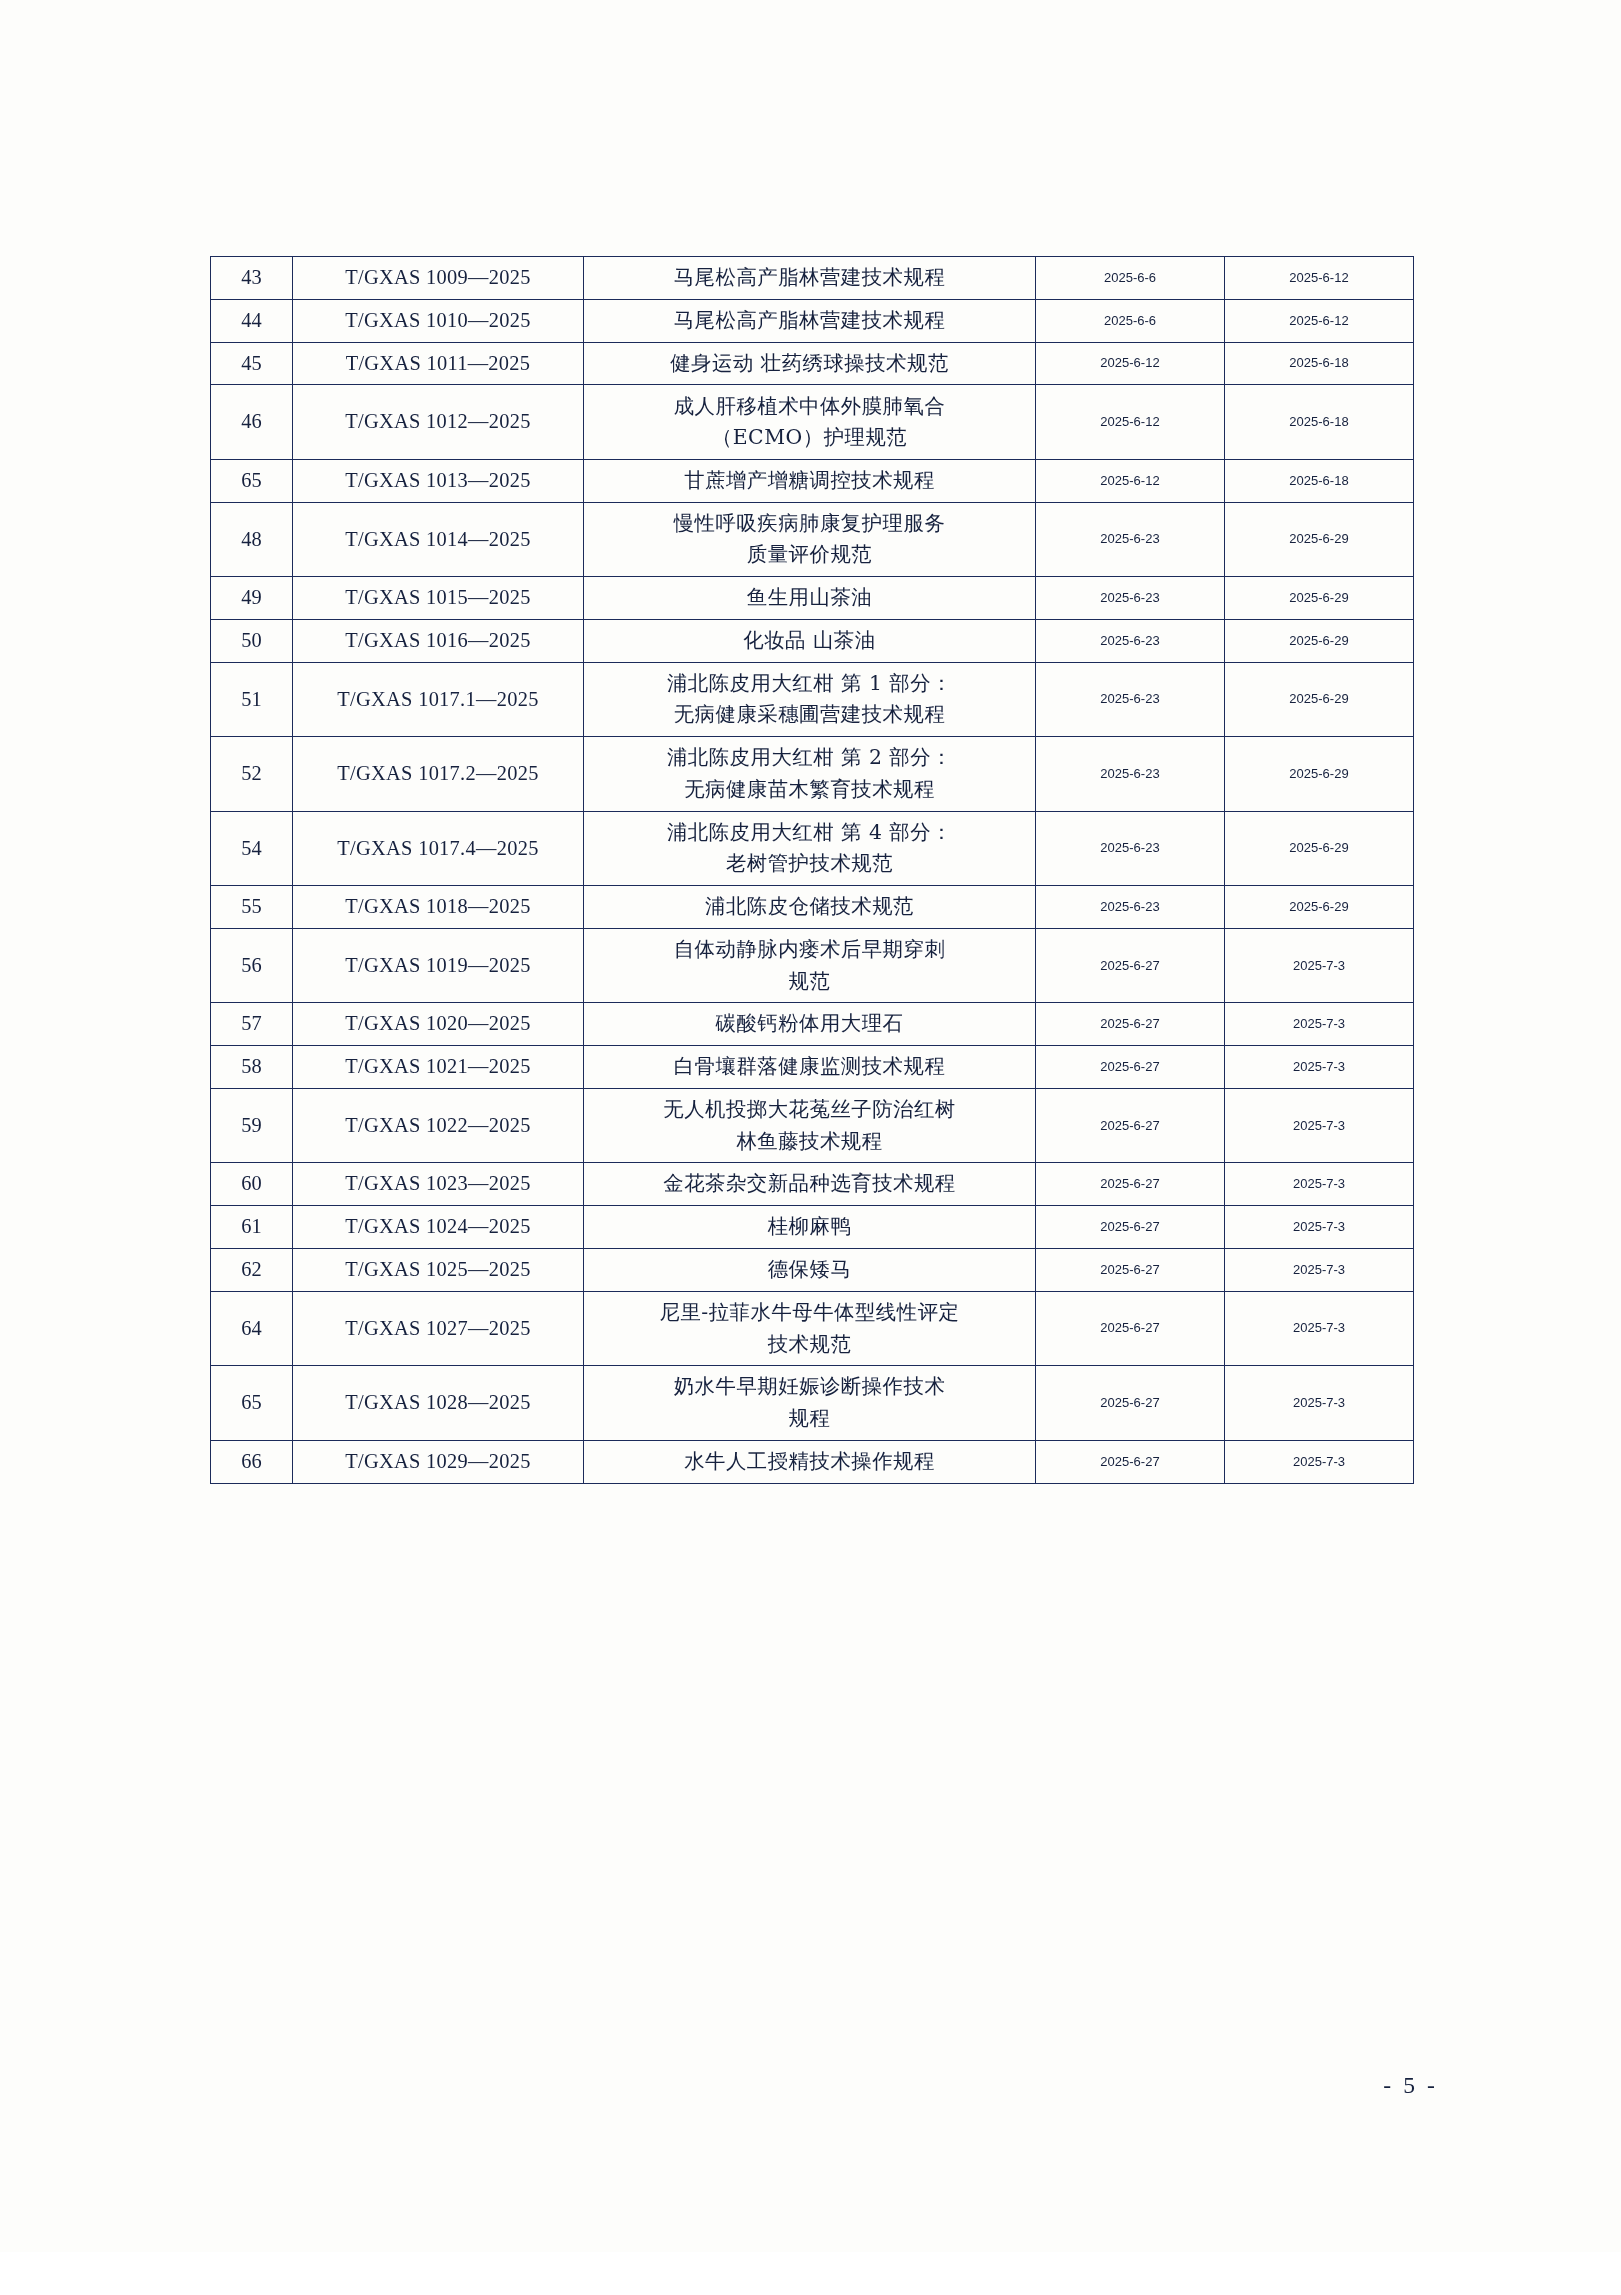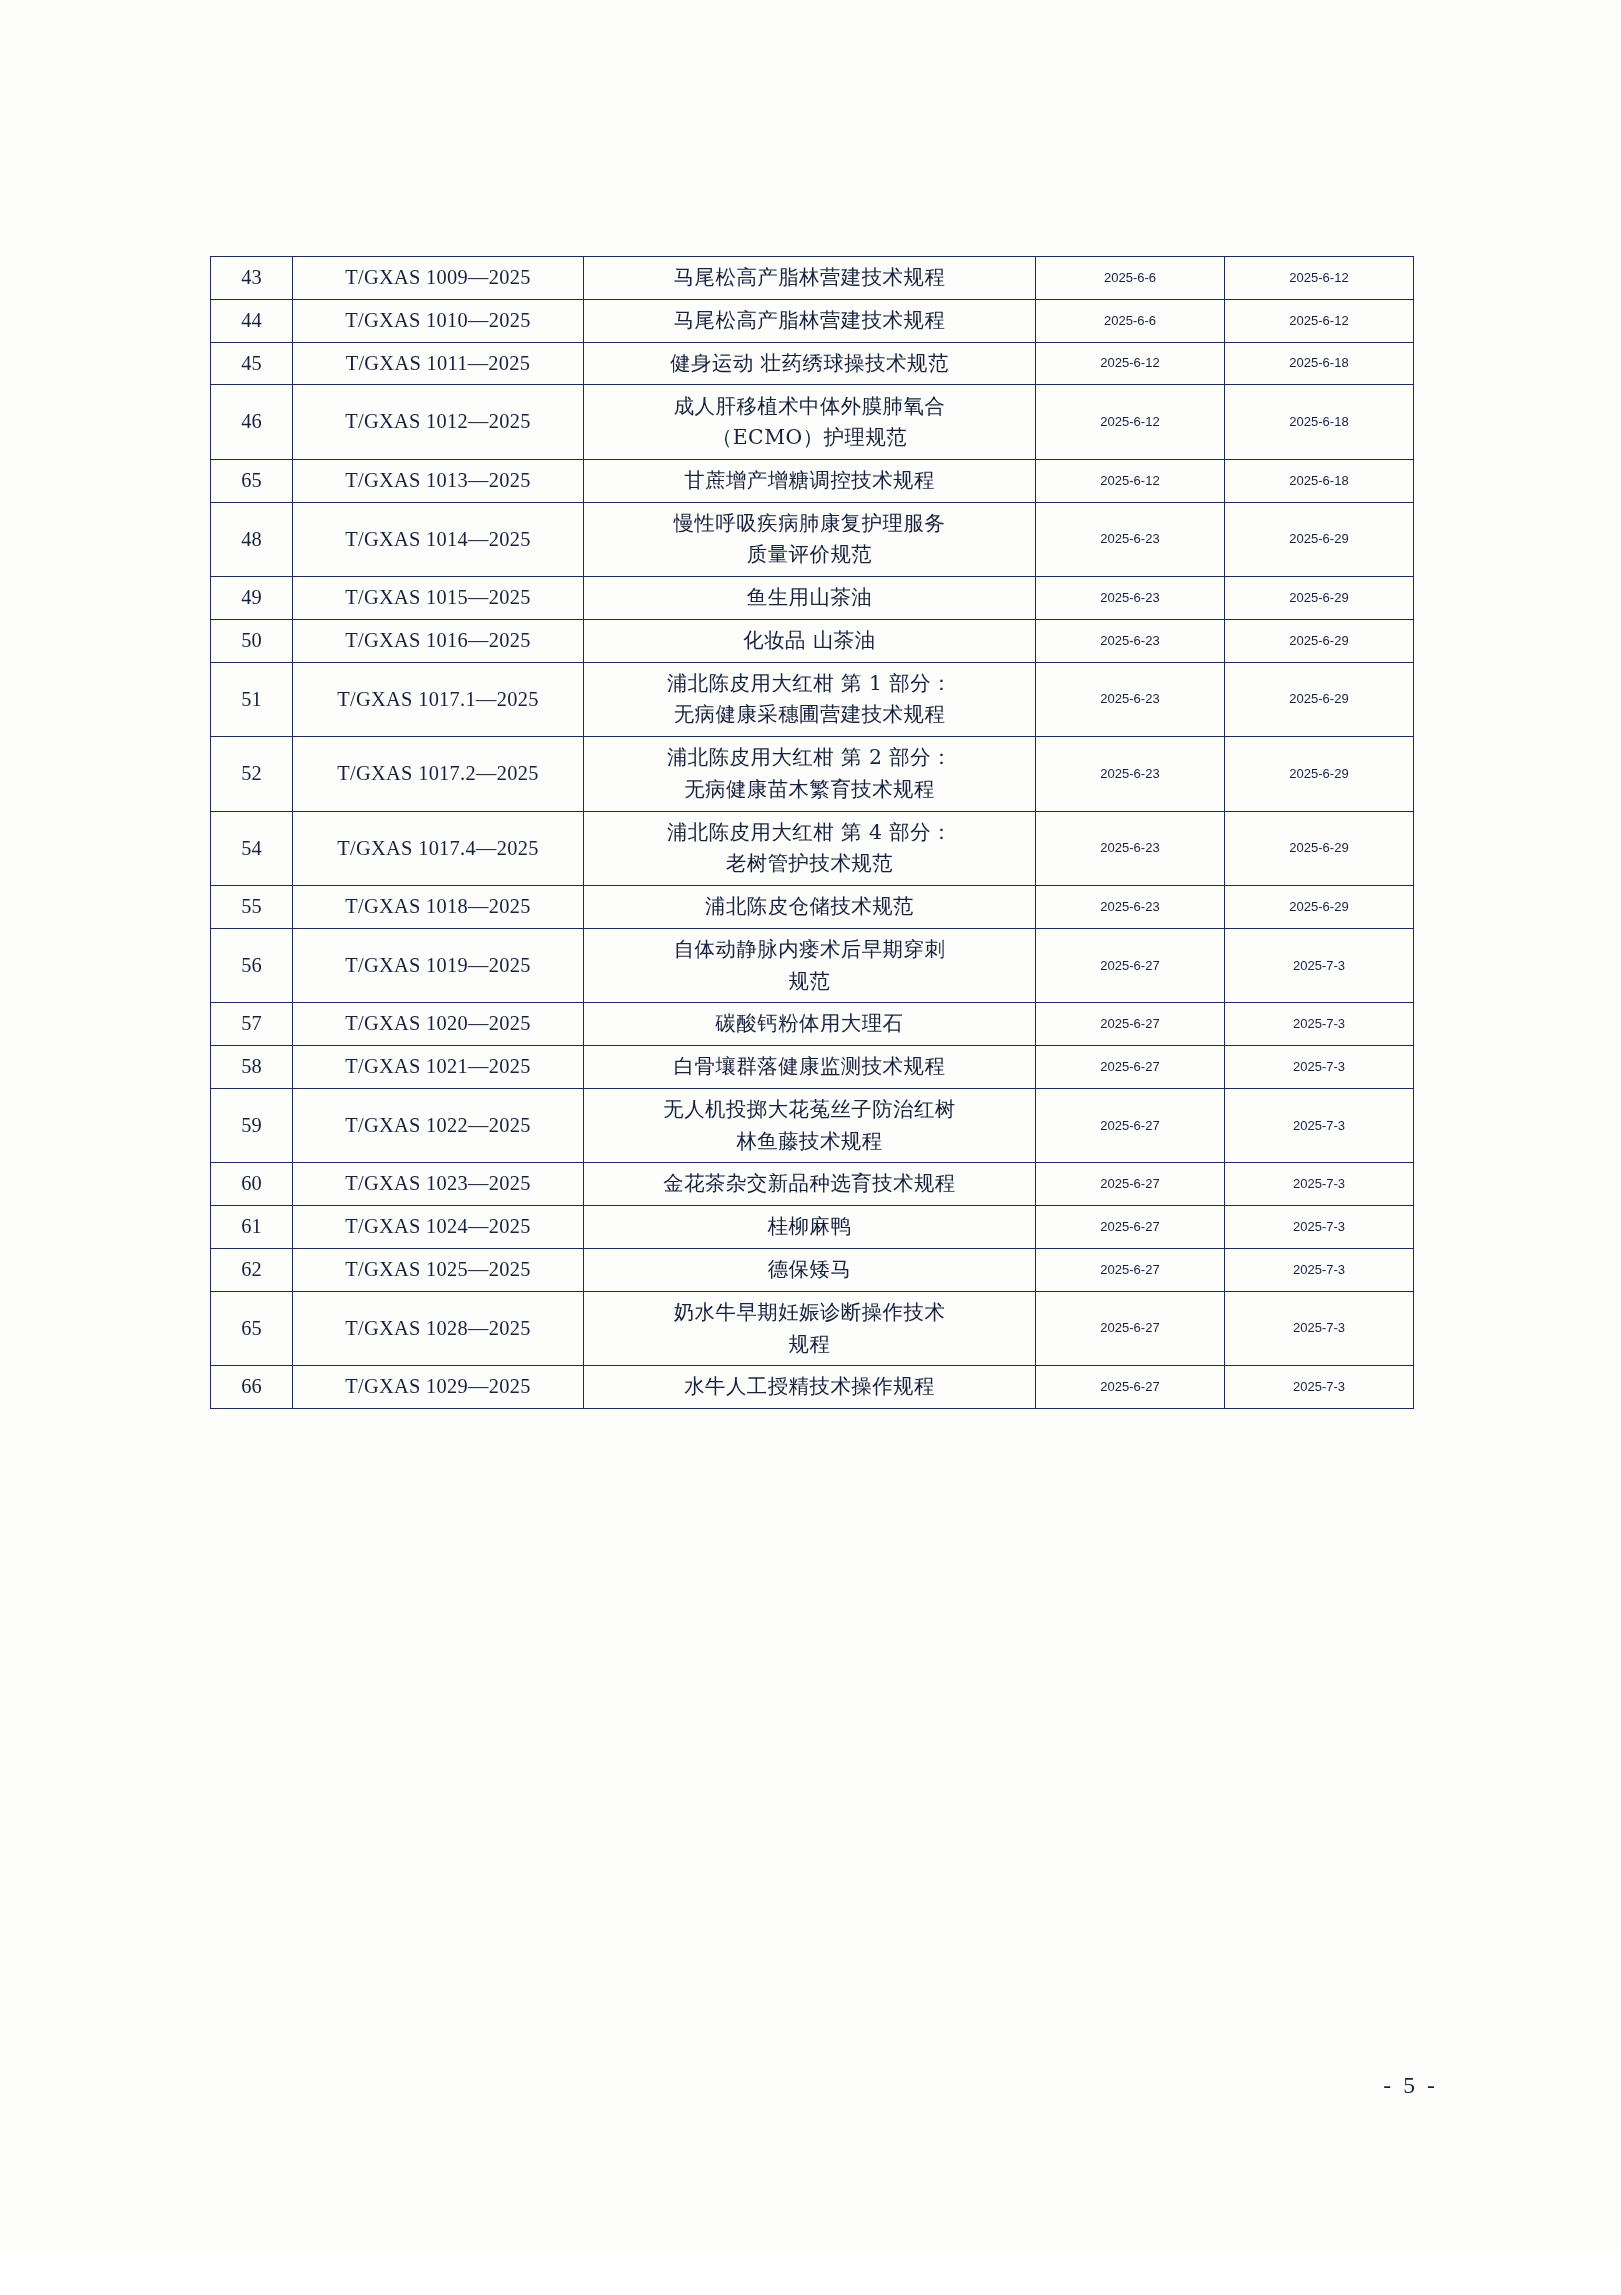--- a/index.html
+++ b/index.html
@@ -262,20 +262,30 @@
           <tr>
             <td class="idx">62</td>
             <td class="code">T/GXAS  1025—2025</td>
             <td class="name">
               <span class="line2">德保矮马</span>
             </td>
             <td class="date">2025-6-27</td>
             <td class="date">2025-7-3</td>
           </tr>
           <tr>
+            <td class="idx">64</td>
+            <td class="code">T/GXAS  1027—2025</td>
+            <td class="name">
+              <span class="line2">尼里-拉菲水牛母牛体型线性评定</span>
+              <span class="line2">技术规范</span>
+            </td>
+            <td class="date">2025-6-27</td>
+            <td class="date">2025-7-3</td>
+          </tr>
+          <tr>
             <td class="idx">65</td>
             <td class="code">T/GXAS  1028—2025</td>
             <td class="name">
               <span class="line2">奶水牛早期妊娠诊断操作技术</span>
               <span class="line2">规程</span>
             </td>
             <td class="date">2025-6-27</td>
             <td class="date">2025-7-3</td>
           </tr>
           <tr>

